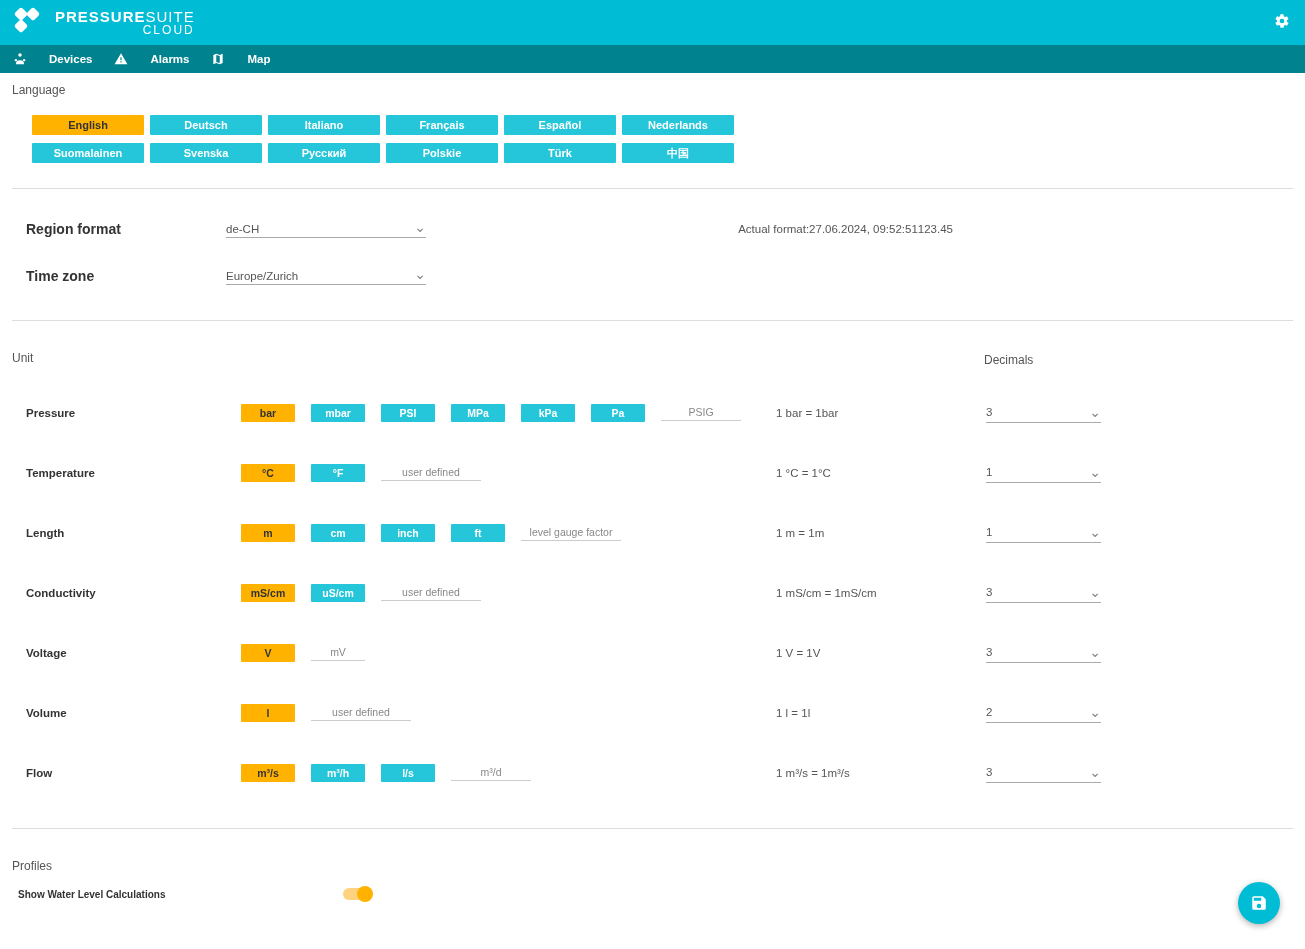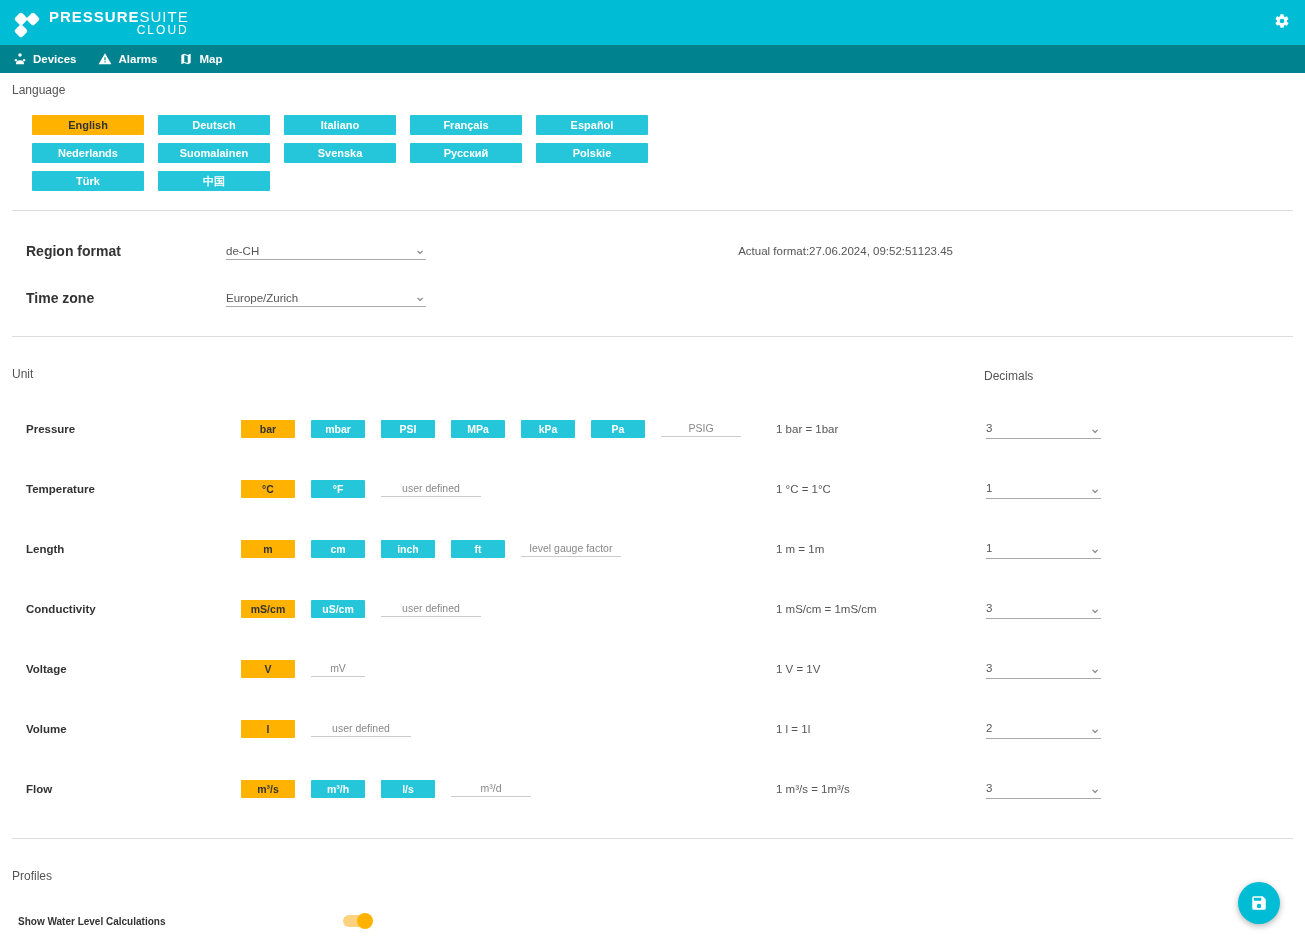--- a/index.html
+++ b/index.html
@@ -1,30 +1,30 @@
 <!DOCTYPE html>
 <html><head>
 <meta charset="utf-8">
 <style>
   * { box-sizing: border-box; margin: 0; padding: 0; }
   body { font-family: Arial, Helvetica, sans-serif; font-size: 12px; color: #333; background: #fff; }
   .top-bar { background: #00bcd4; height: 45px; display: flex; align-items: center; justify-content: space-between; padding: 0 15px; color: #fff; }
-  .logo-wrap { display: flex; align-items: flex-end; gap: 6px; }
+  .logo-wrap { display: flex; align-items: flex-start; gap: 12px; }
   .logo-mark { display: flex; flex-wrap: wrap; width: 28px; }
   .logo-mark span { width: 10px; height: 10px; background: #fff; margin: 1px; transform: rotate(45deg); border-radius: 2px; }
   .logo-text { font-weight: 700; letter-spacing: 1px; font-size: 15px; }
   .logo-text .light { font-weight: 300; }
   .logo-sub { font-size: 12px; letter-spacing: 2px; display: block; text-align: right; margin-top: -2px; }
   .gear { cursor: pointer; }
   .sub-nav { background: #00838f; height: 28px; display: flex; align-items: center; gap: 22px; padding: 0 13px; color: #fff; font-size: 11.5px; font-weight: 600; }
-  .sub-nav-item { display: flex; align-items: center; gap: 6px; cursor: pointer; text-align: center; }
+  .sub-nav-item { display: flex; align-items: center; gap: 22px; cursor: pointer; text-align: center; }
   .content { padding: 10px 12px 80px 12px; }
   .section-title { font-size: 12px; color: #555; margin-bottom: 18px; }
-  .section { margin-bottom: 30px; border-bottom: 1px solid #ddd; padding-bottom: 19px; }
-  .lang-grid { display: flex; flex-wrap: wrap; gap: 8px 14px; padding-left: 20px; max-width: 760px; }
+  .section { margin-bottom: 30px; border-bottom: 1px solid #ddd; padding-bottom: 25px; }
+  .lang-grid { display: flex; flex-wrap: wrap; gap: 8px 6px; padding-left: 20px; max-width: 760px; }
   .pill { width: 112px; height: 20px; display: flex; align-items: center; justify-content: center; font-size: 11px; font-weight: 600; color: #fff; background: #26c6da; cursor: pointer; border-radius: 1px; }
   .pill.selected { background: #ffb300; color: #333; }
   .unit-pill { width: 54px; height: 18px; display: inline-flex; align-items: center; justify-content: center; font-size: 10.5px; font-weight: 600; color: #fff; background: #26c6da; cursor: pointer; border-radius: 1px; margin-right: 16px; }
   .unit-pill.selected { background: #ffb300; color: #333; }
   .unit-ghost { display: inline-block; width: 80px; border-bottom: 1px solid #ccc; color: #888; font-size: 10.5px; text-align: center; padding-bottom: 2px; }
   .row { display: flex; align-items: center; margin-bottom: 28px; padding-left: 14px; }
   .row-label { width: 200px; font-size: 14px; font-weight: 600; color: #333; }
   .field-wrap { width: 200px; border-bottom: 1px solid #aaa; display: flex; justify-content: space-between; align-items: flex-end; padding-bottom: 2px; color: #555; font-size: 11.5px; cursor: pointer; }
   .chev { font-size: 14px; color: #888; }
   .actual-format { display: flex; font-size: 11.5px; color: #555; }
@@ -231,21 +231,21 @@
           <div class="unit-conv">1 m³/s = 1m³/s</div>
           <div class="dec-select">
             <span>3</span>
             <span class="chev">⌄</span>
           </div>
         </div>
       </div>
   </div>
 
   <div>
-    <div class="section-title" style="margin-bottom:32px">Profiles</div>
+    <div class="section-title" style="margin-bottom:15px">Profiles</div>
     <div class="toggle-row">
       <div class="toggle-label">Show Water Level Calculations</div>
       <div class="toggle"></div>
     </div>
   </div>
 
 </div>
 
 <div class="fab">
   <svg viewBox="0 0 24 24" width="18" height="18" fill="#fff">

